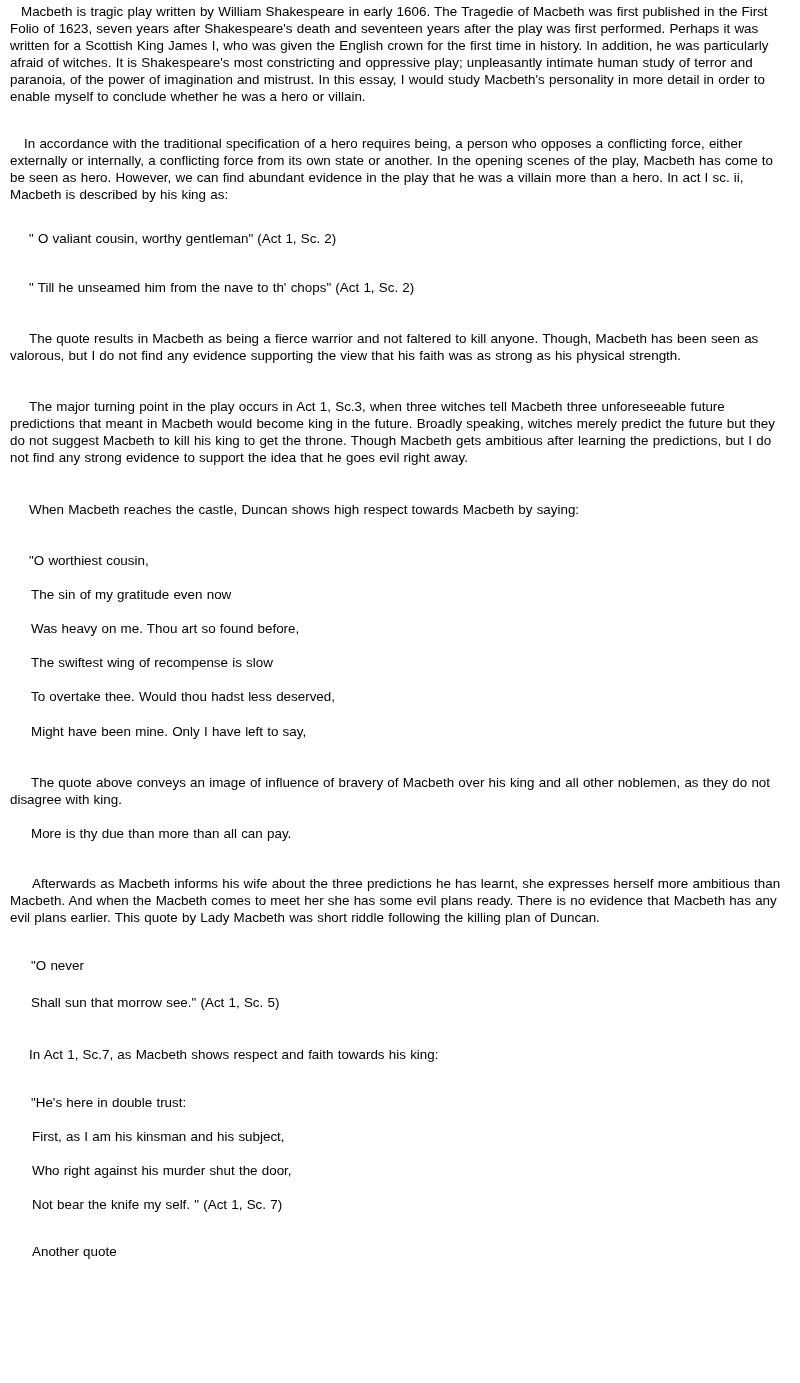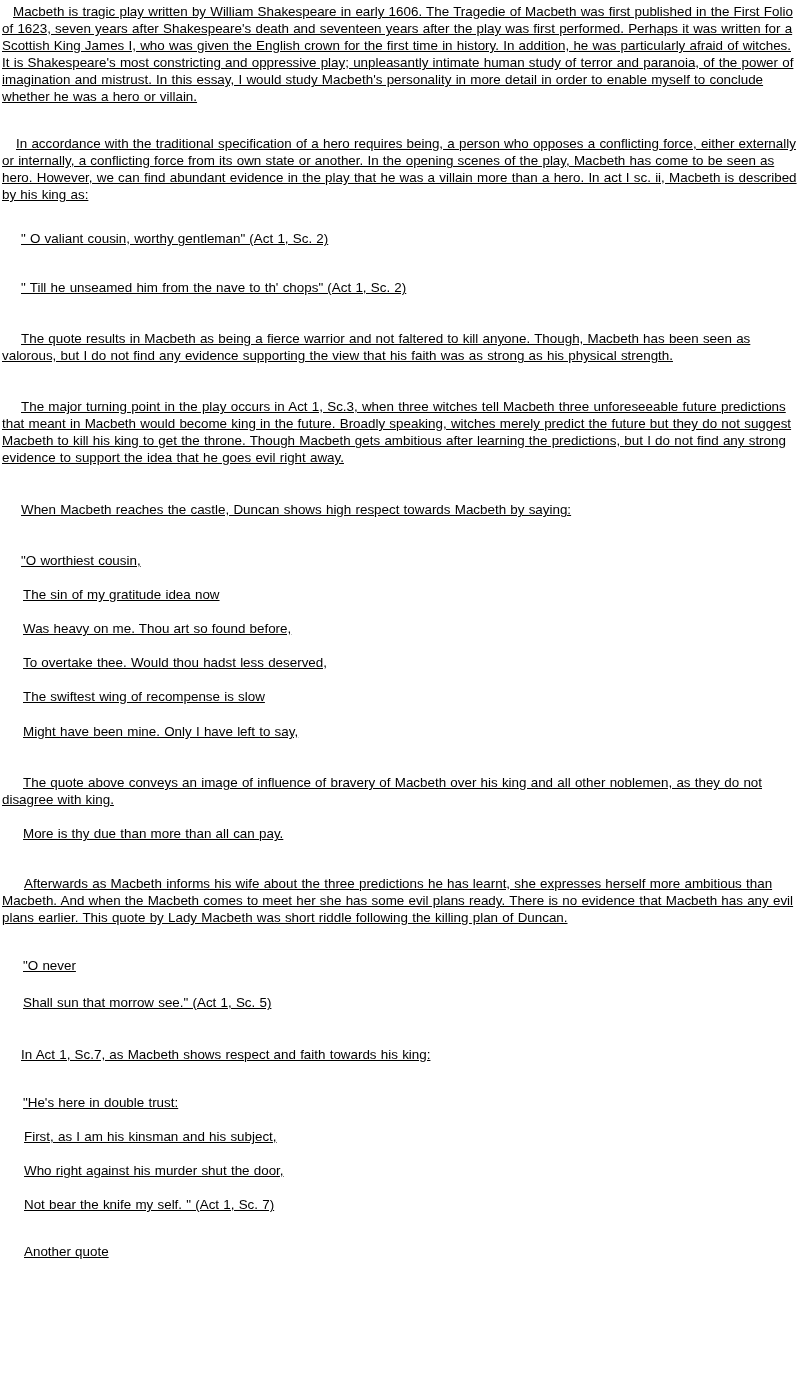--- a/index.html
+++ b/index.html
@@ -15,43 +15,42 @@
     box-sizing: border-box;
     width: 800px;
     padding: 3px 2px 4px 2px;
     font-family: "Liberation Sans", "DejaVu Sans", sans-serif;
     font-size: 13.4px;
     line-height: 17px;
     color: #000000;
     background: #ffffff;
   }
   .doc p {
-    margin: 0;
+    margin: 8px;
     padding: 0;
     white-space: normal;
     word-spacing: 0.5px;
-    text-decoration: underline;
   }
 </style>
 </head>
 <body>
 
 <div class="doc">
   <p style="margin-top:0;    text-indent:11px;">Macbeth is tragic play written by William Shakespeare in early 1606. The Tragedie of Macbeth was first published in the First Folio of 1623, seven years after Shakespeare's death and seventeen years after the play was first performed. Perhaps it was written for a Scottish King James I, who was given the English crown for the first time in history. In addition, he was particularly afraid of witches. It is Shakespeare's most constricting and oppressive play; unpleasantly intimate human study of terror and paranoia, of the power of imagination and mistrust. In this essay, I would study Macbeth's personality in more detail in order to enable myself to conclude whether he was a hero or villain.</p>
   <p style="margin-top:30px; text-indent:14px;">In accordance with the traditional specification of a hero requires being, a person who opposes a conflicting force, either externally or internally, a conflicting force from its own state or another. In the opening scenes of the play, Macbeth has come to be seen as hero. However, we can find abundant evidence in the play that he was a villain more than a hero. In act I sc. ii, Macbeth is described by his king as:</p>
   <p style="margin-top:27px; text-indent:19px;">" O valiant cousin, worthy gentleman" (Act 1, Sc. 2)</p>
   <p style="margin-top:32px; text-indent:19px;">" Till he unseamed him from the nave to th' chops" (Act 1, Sc. 2)</p>
   <p style="margin-top:34px; text-indent:19px;">The quote results in Macbeth as being a fierce warrior and not faltered to kill anyone. Though, Macbeth has been seen as valorous, but I do not find any evidence supporting the view that his faith was as strong as his physical strength.</p>
   <p style="margin-top:34px; text-indent:19px;">The major turning point in the play occurs in Act 1, Sc.3, when three witches tell Macbeth three unforeseeable future predictions that meant in Macbeth would become king in the future. Broadly speaking, witches merely predict the future but they do not suggest Macbeth to kill his king to get the throne. Though Macbeth gets ambitious after learning the predictions, but I do not find any strong evidence to support the idea that he goes evil right away.</p>
   <p style="margin-top:35px; text-indent:19px;">When Macbeth reaches the castle, Duncan shows high respect towards Macbeth by saying:</p>
   <p style="margin-top:34px; text-indent:19px;">"O worthiest cousin,</p>
-  <p style="margin-top:17px; text-indent:21px;">The sin of my gratitude idea now</p>
+  <p style="margin-top:17px; text-indent:21px;">The sin of my gratitude even now</p>
   <p style="margin-top:17px; text-indent:21px;">Was heavy on me. Thou art so found before,</p>
+  <p style="margin-top:17px; text-indent:21px;">The swiftest wing of recompense is slow</p>
   <p style="margin-top:17px; text-indent:21px;">To overtake thee. Would thou hadst less deserved,</p>
-  <p style="margin-top:17px; text-indent:21px;">The swiftest wing of recompense is slow</p>
   <p style="margin-top:18px; text-indent:21px;">Might have been mine. Only I have left to say,</p>
   <p style="margin-top:34px; text-indent:21px;">The quote above conveys an image of influence of bravery of Macbeth over his king and all other noblemen, as they do not disagree with king.</p>
   <p style="margin-top:17px; text-indent:21px;">More is thy due than more than all can pay.</p>
   <p style="margin-top:33px; text-indent:22px;">Afterwards as Macbeth informs his wife about the three predictions he has learnt, she expresses herself more ambitious than Macbeth. And when the Macbeth comes to meet her she has some evil plans ready. There is no evidence that Macbeth has any evil plans earlier. This quote by Lady Macbeth was short riddle following the killing plan of Duncan.</p>
   <p style="margin-top:31px; text-indent:21px;">"O never</p>
   <p style="margin-top:20px; text-indent:21px;">Shall sun that morrow see." (Act 1, Sc. 5)</p>
   <p style="margin-top:35px; text-indent:19px;">In Act 1, Sc.7, as Macbeth shows respect and faith towards his king:</p>
   <p style="margin-top:31px; text-indent:21px;">"He's here in double trust:</p>
   <p style="margin-top:17px; text-indent:22px;">First, as I am his kinsman and his subject,</p>
   <p style="margin-top:17px; text-indent:22px;">Who right against his murder shut the door,</p>

